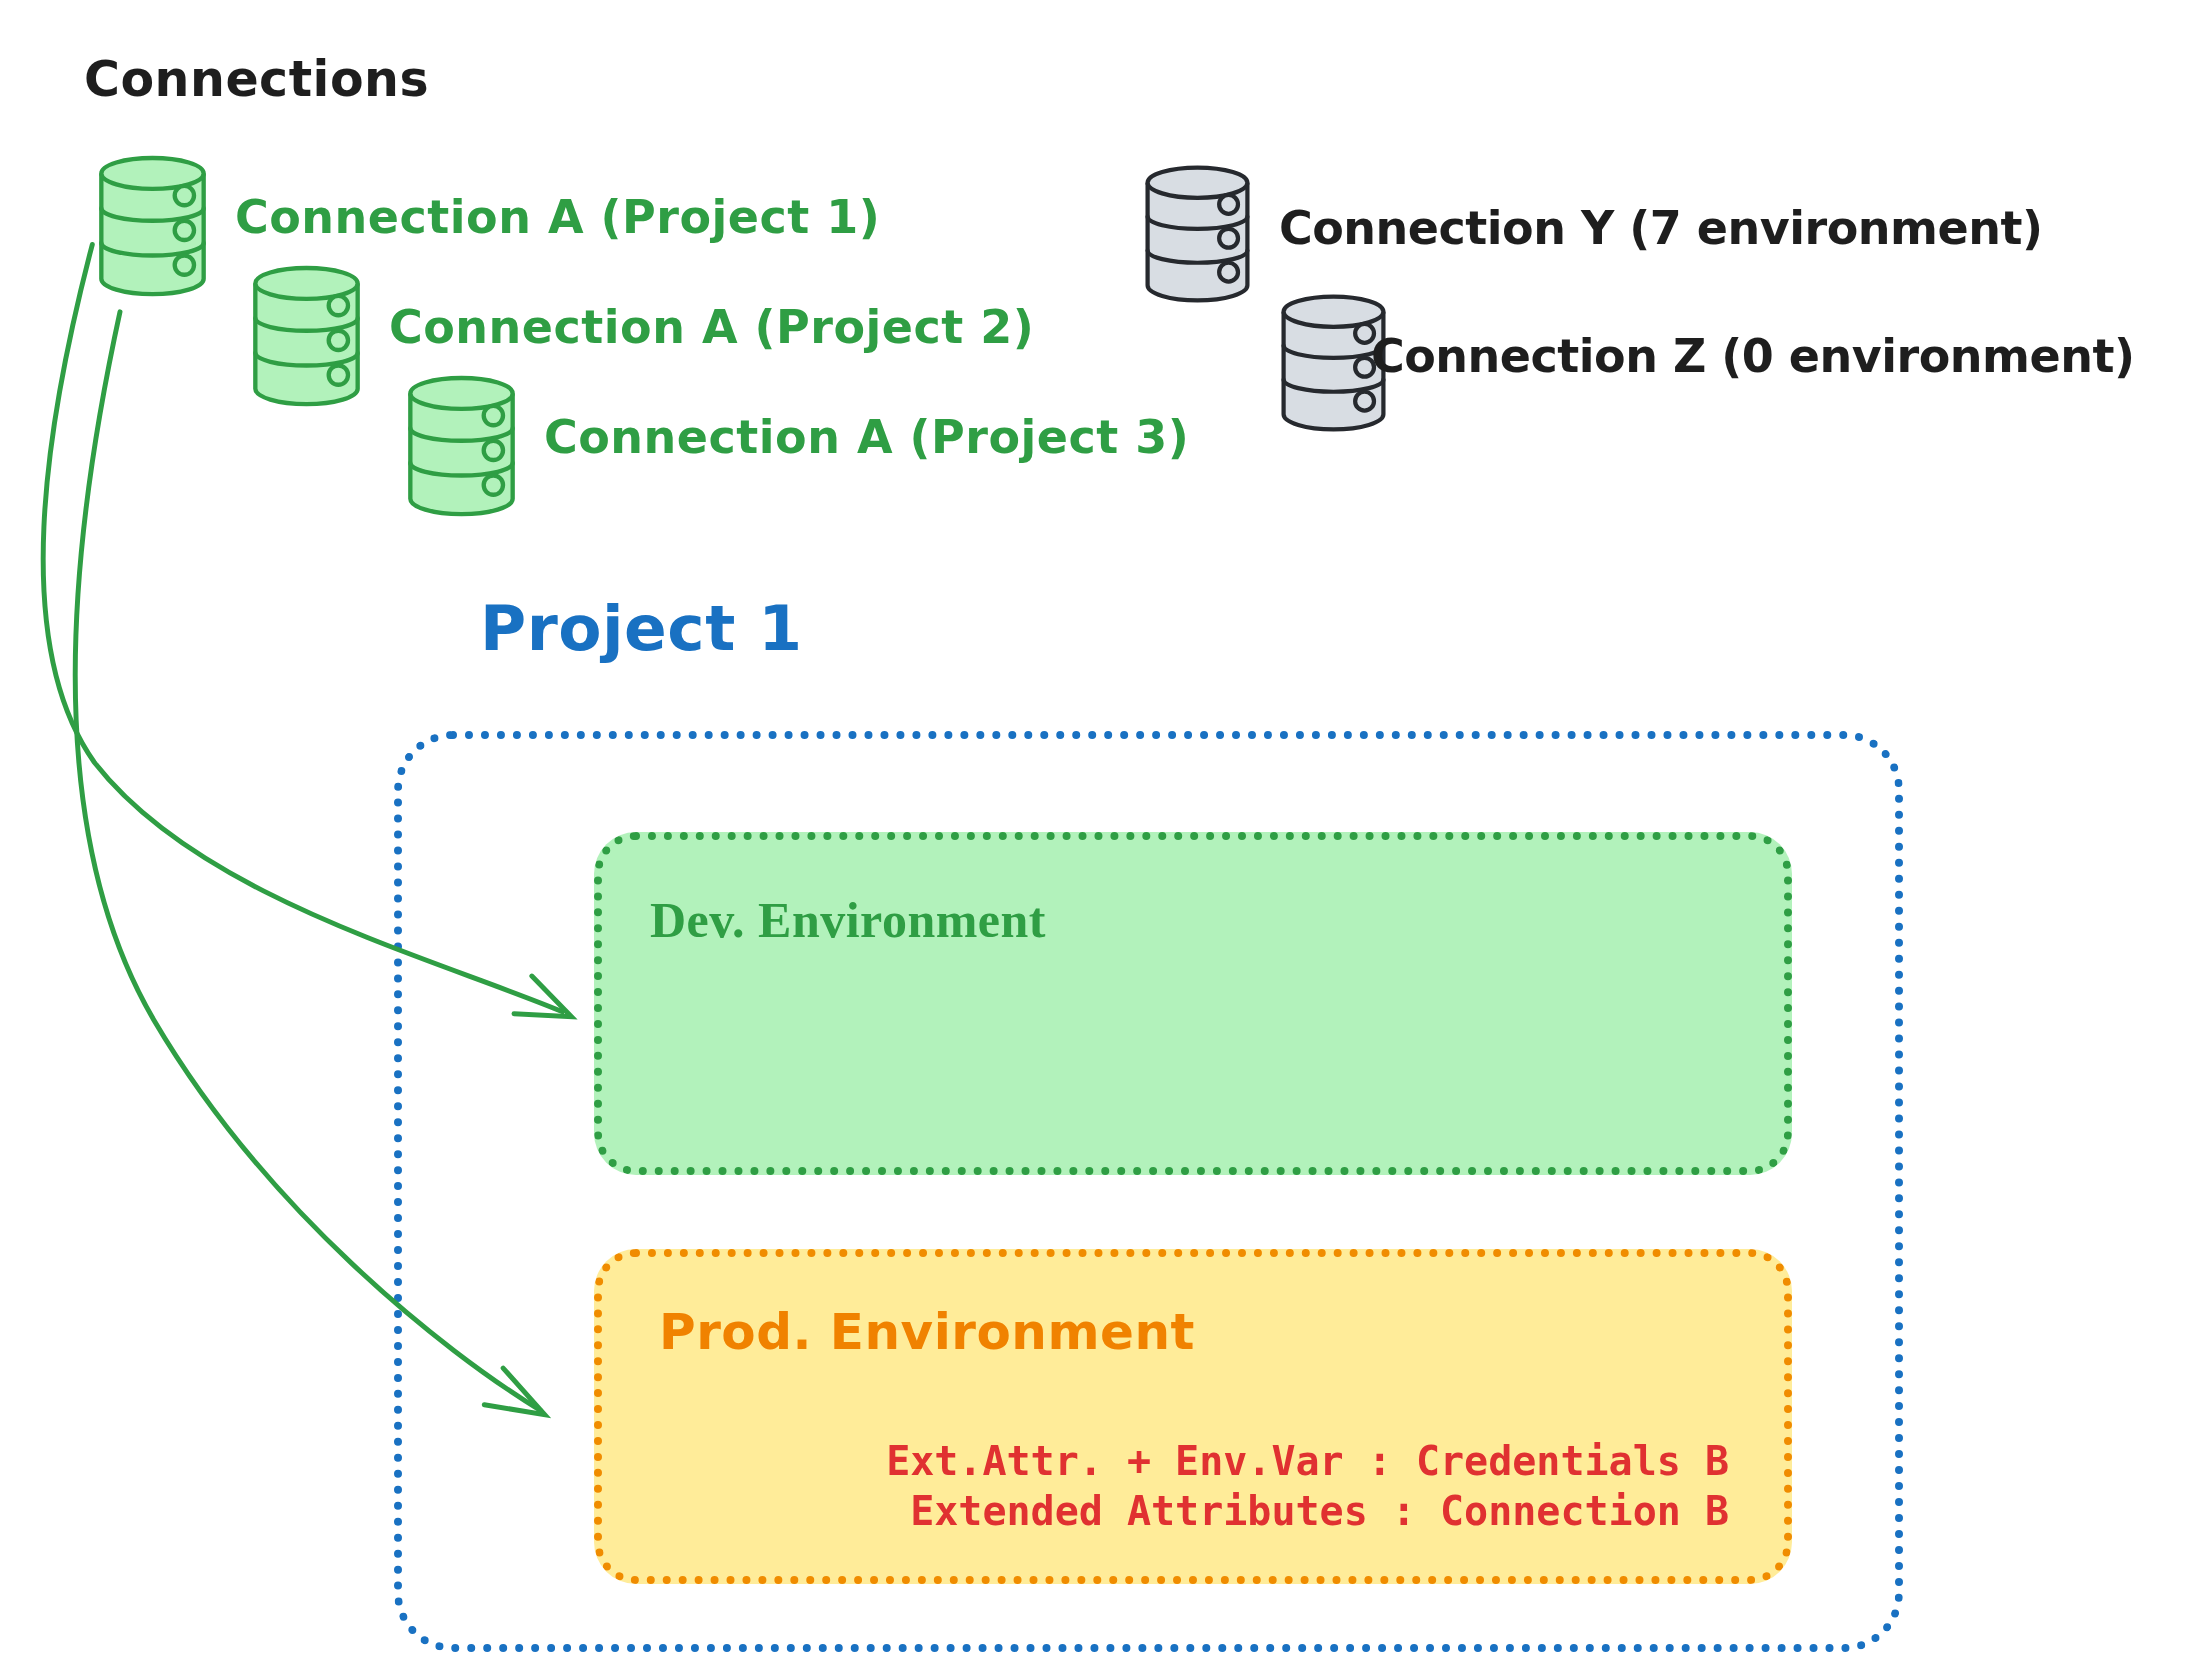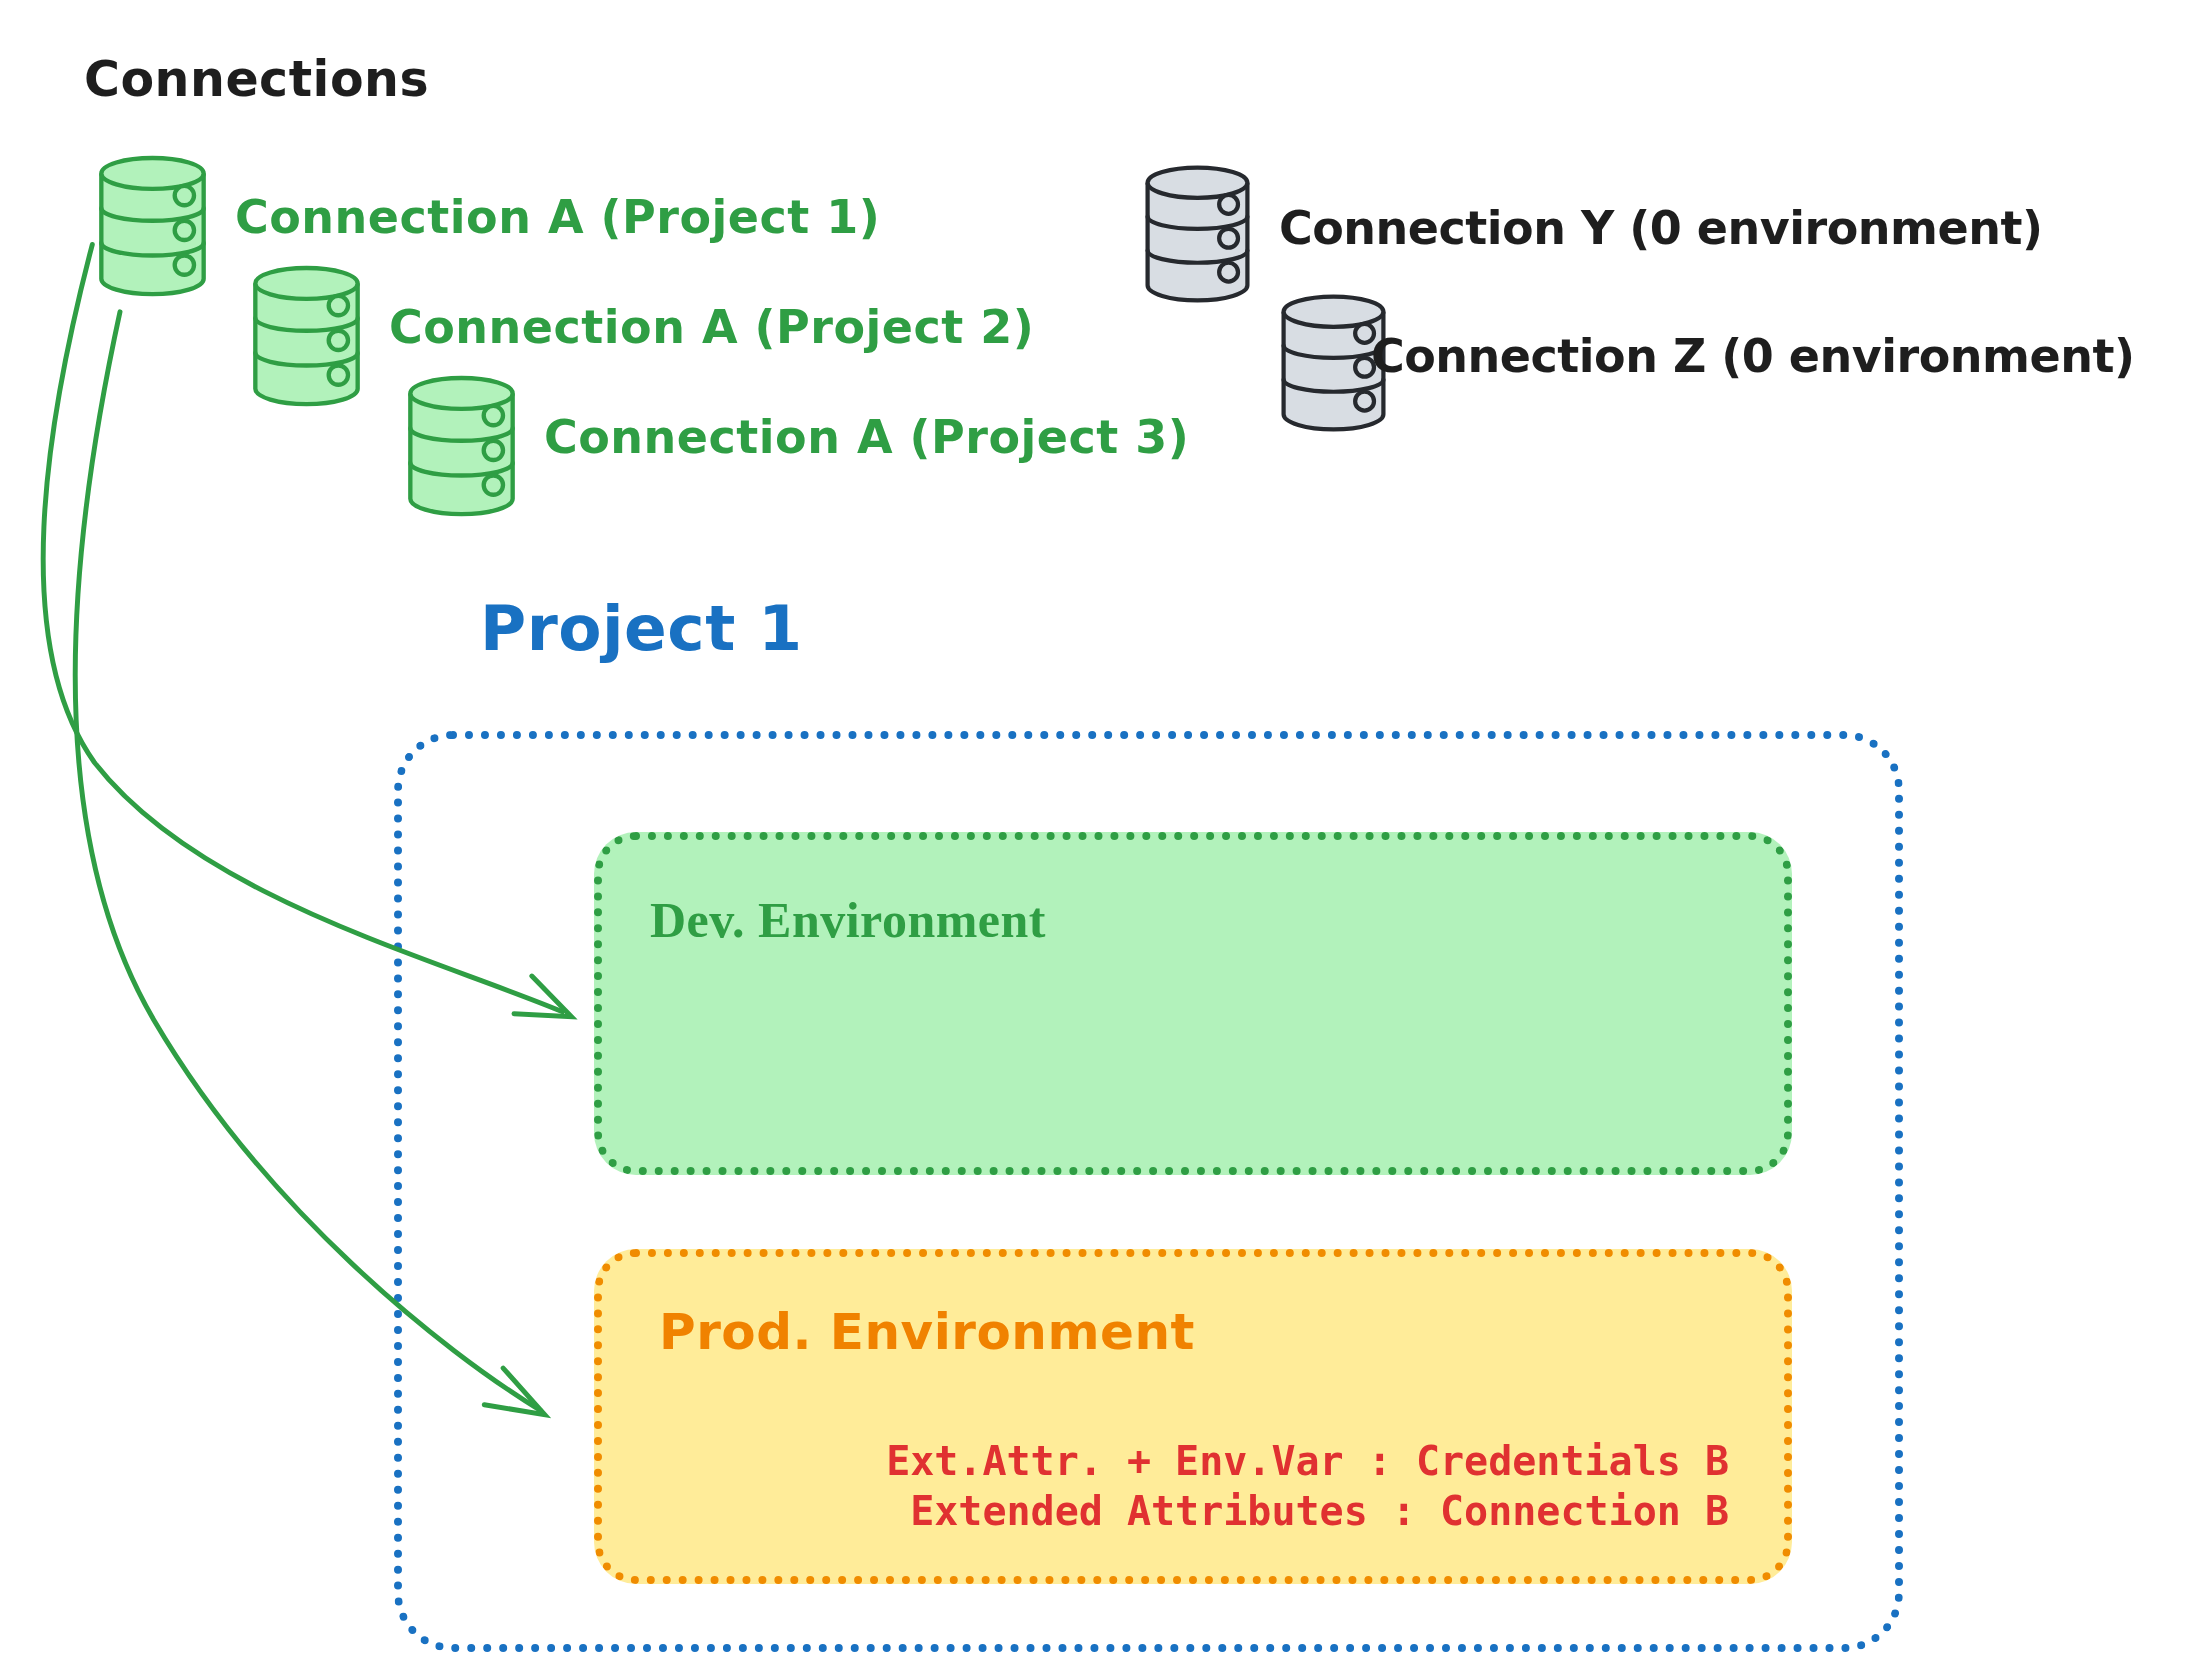--- a/index.html
+++ b/index.html
@@ -84,21 +84,21 @@
 <div class="abs hand conn-label" style="left:389px;top:300px">Connection A (Project 2)</div>
 
 <svg class="db db-green" style="left:403px;top:373px" width="117" height="147" viewBox="0 0 118 148">
     <use href="#db-shape"></use>
   </svg>
 <div class="abs hand conn-label" style="left:544px;top:410px">Connection A (Project 3)</div>
 
 <svg class="db db-gray" style="left:1141px;top:161px" width="113" height="147" viewBox="0 0 114 148">
     <use href="#db-shape"></use>
   </svg>
-<div class="abs hand gray-label" style="left:1279px;top:201px">Connection Y (0 environment)</div>
+<div class="abs hand gray-label" style="left:1279px;top:201px">Connection Y (7 environment)</div>
 
 <svg class="db db-gray" style="left:1277px;top:290px" width="113" height="147" viewBox="0 0 114 148">
     <use href="#db-shape"></use>
   </svg>
 <div class="abs hand gray-label" style="left:1371px;top:329px">Connection Z (0 environment)</div>
 
 <div class="abs hand project-title">Project 1</div>
 <div class="abs project-box"></div>
 
 <div class="abs env-box dev-box">

